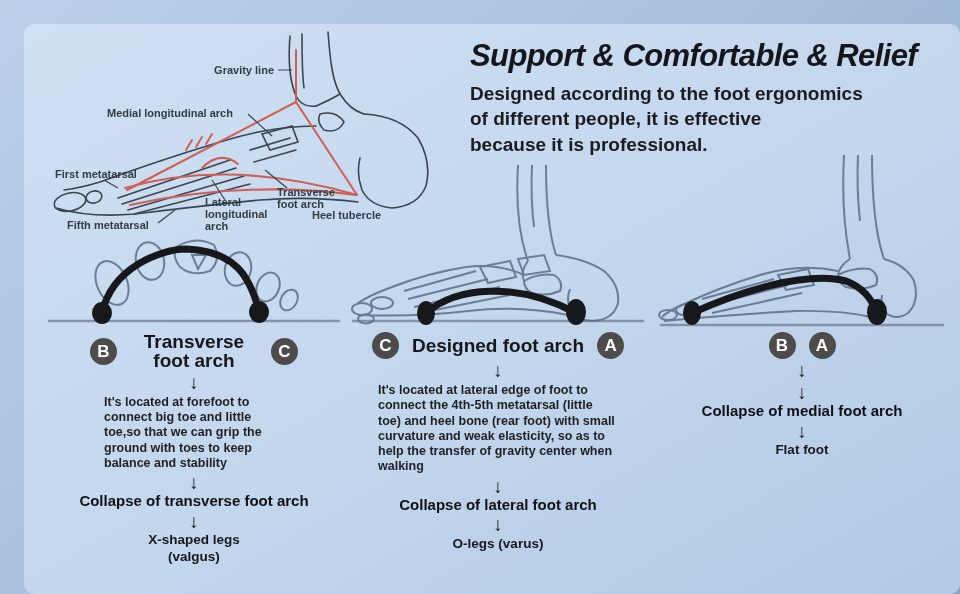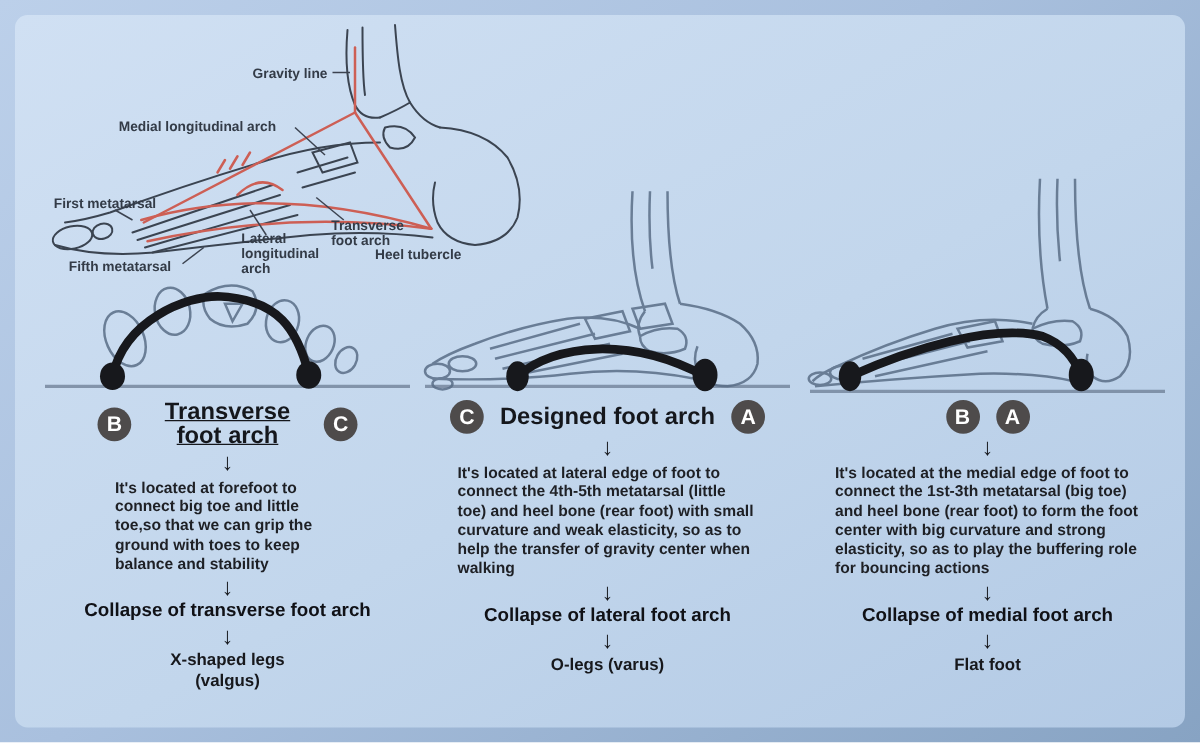--- a/index.html
+++ b/index.html
@@ -1,20 +1,20 @@
 <!DOCTYPE html>
 <html><head>
 <meta charset="utf-8">
 <style>
   * { margin:0; padding:0; box-sizing:border-box; }
   html,body { width:960px; height:594px; overflow:hidden; }
   body { font-family:"Liberation Sans", sans-serif; color:#17181c; }
 
   .frame {
-    width:960px; height:594px; padding:12px;
+    width:960px; height:594px; padding:24px;
     background:linear-gradient(140deg,#bcd0ea 0%,#a9c0de 45%,#87a3c3 100%);
   }
   .panel {
     position:relative; width:936px; height:570px; border-radius:10px;
     background:linear-gradient(150deg,#d0e0f3 0%,#c2d6ec 55%,#b3cae5 100%);
     overflow:hidden;
   }
 
   
   .anatomy { position:absolute; left:16px; top:6px; }
@@ -33,21 +33,21 @@
   .col-1 { left:20px;  top:209px; width:300px; }
   .col-2 { left:322px; top:139px; width:304px; }
   .col-3 { left:630px; top:129px; width:296px; }
 
   .hrow { display:flex; align-items:center; gap:13px; margin-top:3px; }
   .badge {
     width:27px; height:27px; border-radius:50%; background:#4e4b4b; color:#fff;
     font-weight:700; font-size:17px; line-height:27px; text-align:center; flex:0 0 auto;
   }
   .chead { font-weight:700; font-size:19px; line-height:1.02; text-align:center; color:#15171c; }
-  .col-1 .chead { width:128px;text-decoration:underline; }
+  .col-1 .chead { width:128px; }
   .col-2 .chead, .col-3 .chead { white-space:nowrap; }
 
   .arrow { font-weight:700; font-size:19px; line-height:0.9; margin:3px 0 2px; color:#15171c; }
   .desc  { font-weight:700; font-size:12.5px; line-height:1.22; color:#1e2025; text-align:left; margin-top:2px; }
   .col-1 .desc { width:180px; }
   .col-2 .desc { width:240px; }
   .col-3 .desc { width:244px; }
   .collapse { font-weight:700; font-size:15px; line-height:1.12; text-align:center; color:#101116; }
   .col-1 .collapse { width:236px; }
   .col-2 .collapse { width:200px;text-align:center; }
@@ -115,20 +115,28 @@
         <text class="alabel" x="27" y="199">Fifth metatarsal</text>
         <text class="alabel" x="165" y="176">Lateral</text>
         <text class="alabel" x="165" y="188">longitudinal</text>
         <text class="alabel" x="165" y="200">arch</text>
         <text class="alabel" x="237" y="166">Transverse</text>
         <text class="alabel" x="237" y="178">foot arch</text>
         <text class="alabel" x="272" y="189">Heel tubercle</text>
       </g>
     </svg>
 
+    <div class="titleblock">
+      <h1>Support &amp; Comfortable &amp; Relief</h1>
+      <div class="sub">
+        <div>Designed according to the foot ergonomics</div>
+        <div>of different people, it is effective</div>
+        <div>because it is professional.</div>
+      </div>
+    </div>
 
     <section class="col col-1">
       <svg width="300" height="96" viewBox="0 0 300 96">
         <line class="ground" x1="4" y1="88" x2="296" y2="88"></line>
         <g class="sketch" stroke-width="3">
           <ellipse cx="68" cy="50" rx="15" ry="23" transform="rotate(-24 68 50)"></ellipse>
           <ellipse cx="106" cy="28" rx="14" ry="19" transform="rotate(-12 106 28)"></ellipse>
           <path d="M132,14 Q152,2 170,12 Q178,26 166,38 Q148,44 136,34 Q128,24 132,14"></path>
           <path d="M148,22 L162,22 L154,36 Z"></path>
           <ellipse cx="194" cy="36" rx="13" ry="17" transform="rotate(14 194 36)"></ellipse>
@@ -212,21 +220,20 @@
         </g>
         <path class="ink" d="M36,160 C85,138 150,118 190,128 C206,134 216,146 221,160"></path>
         <ellipse class="dot" cx="36" cy="160" rx="9" ry="12"></ellipse>
         <ellipse class="dot" cx="221" cy="159" rx="10" ry="13"></ellipse>
       </svg>
       <div class="hrow">
         <span class="badge">B</span>
         <span class="badge">A</span>
       </div>
       <div class="arrow">↓</div>
-      <p class="desc">It's located at the medial edge of foot to connect the 1st-3th metatarsal (big toe) and heel bone (rear foot) to form the foot center with big curvature and strong elasticity, so as to play the buffering role for bouncing actions</p>
       <div class="arrow">↓</div>
       <h3 class="collapse">Collapse of medial foot arch</h3>
       <div class="arrow">↓</div>
       <div class="result">Flat foot</div>
     </section>
 
   </div>
 </div>
 
 </body></html>

